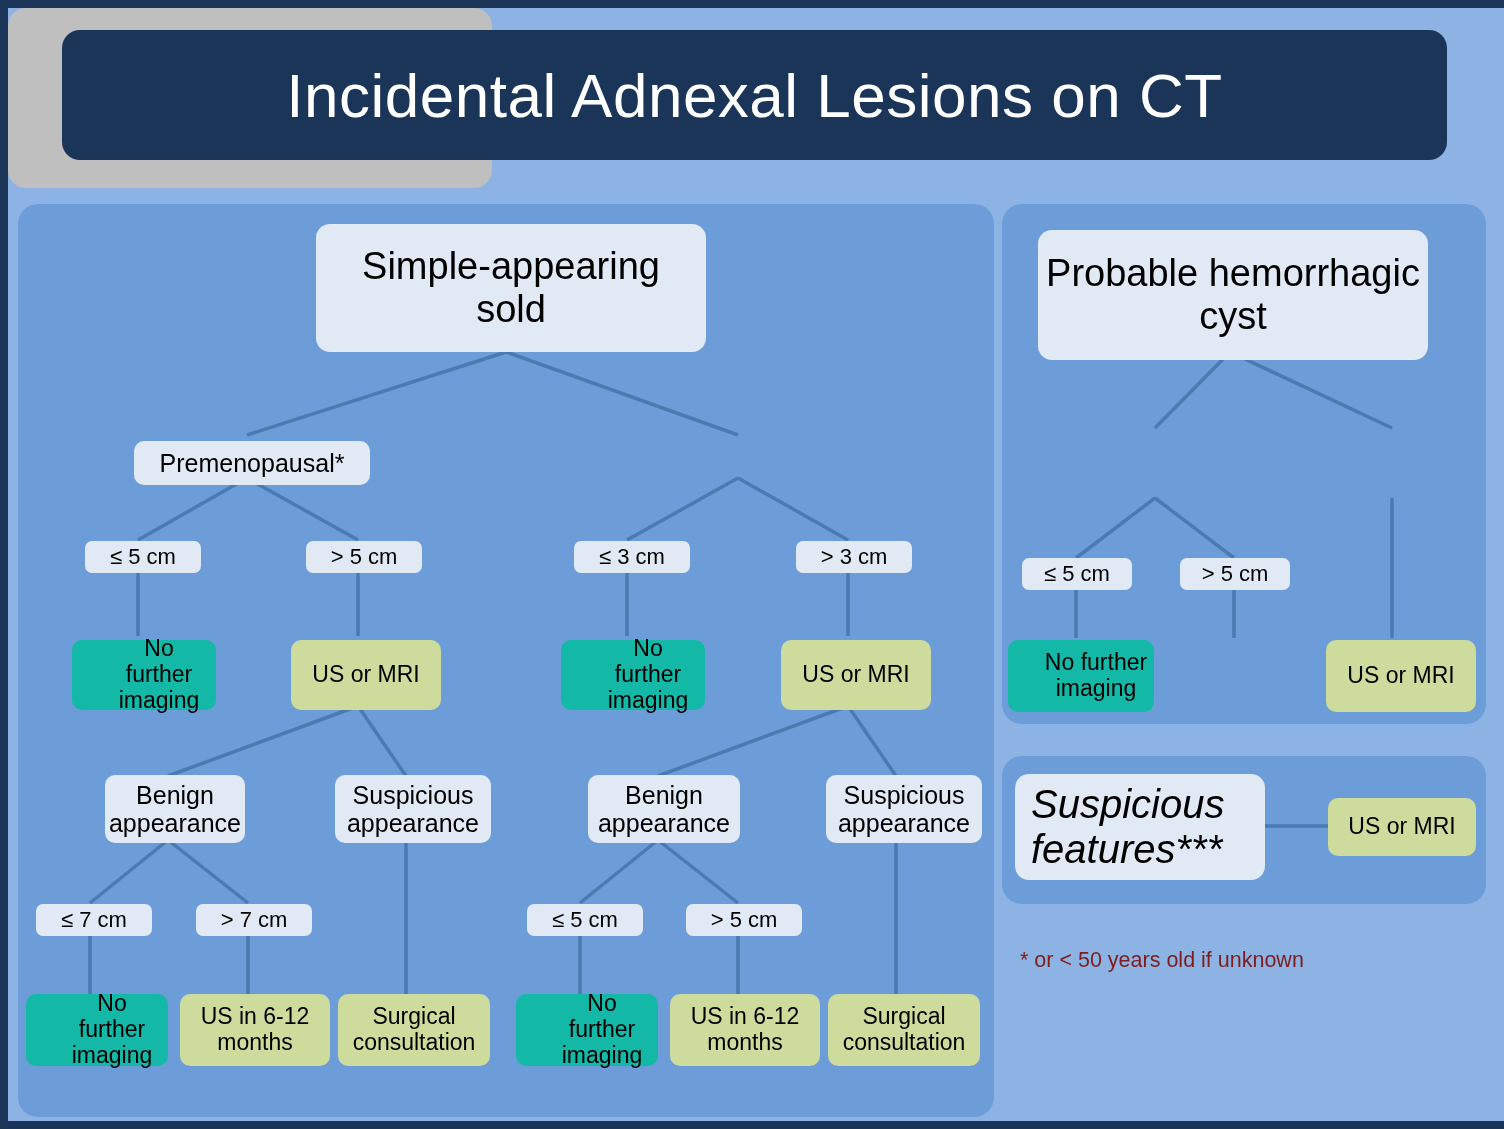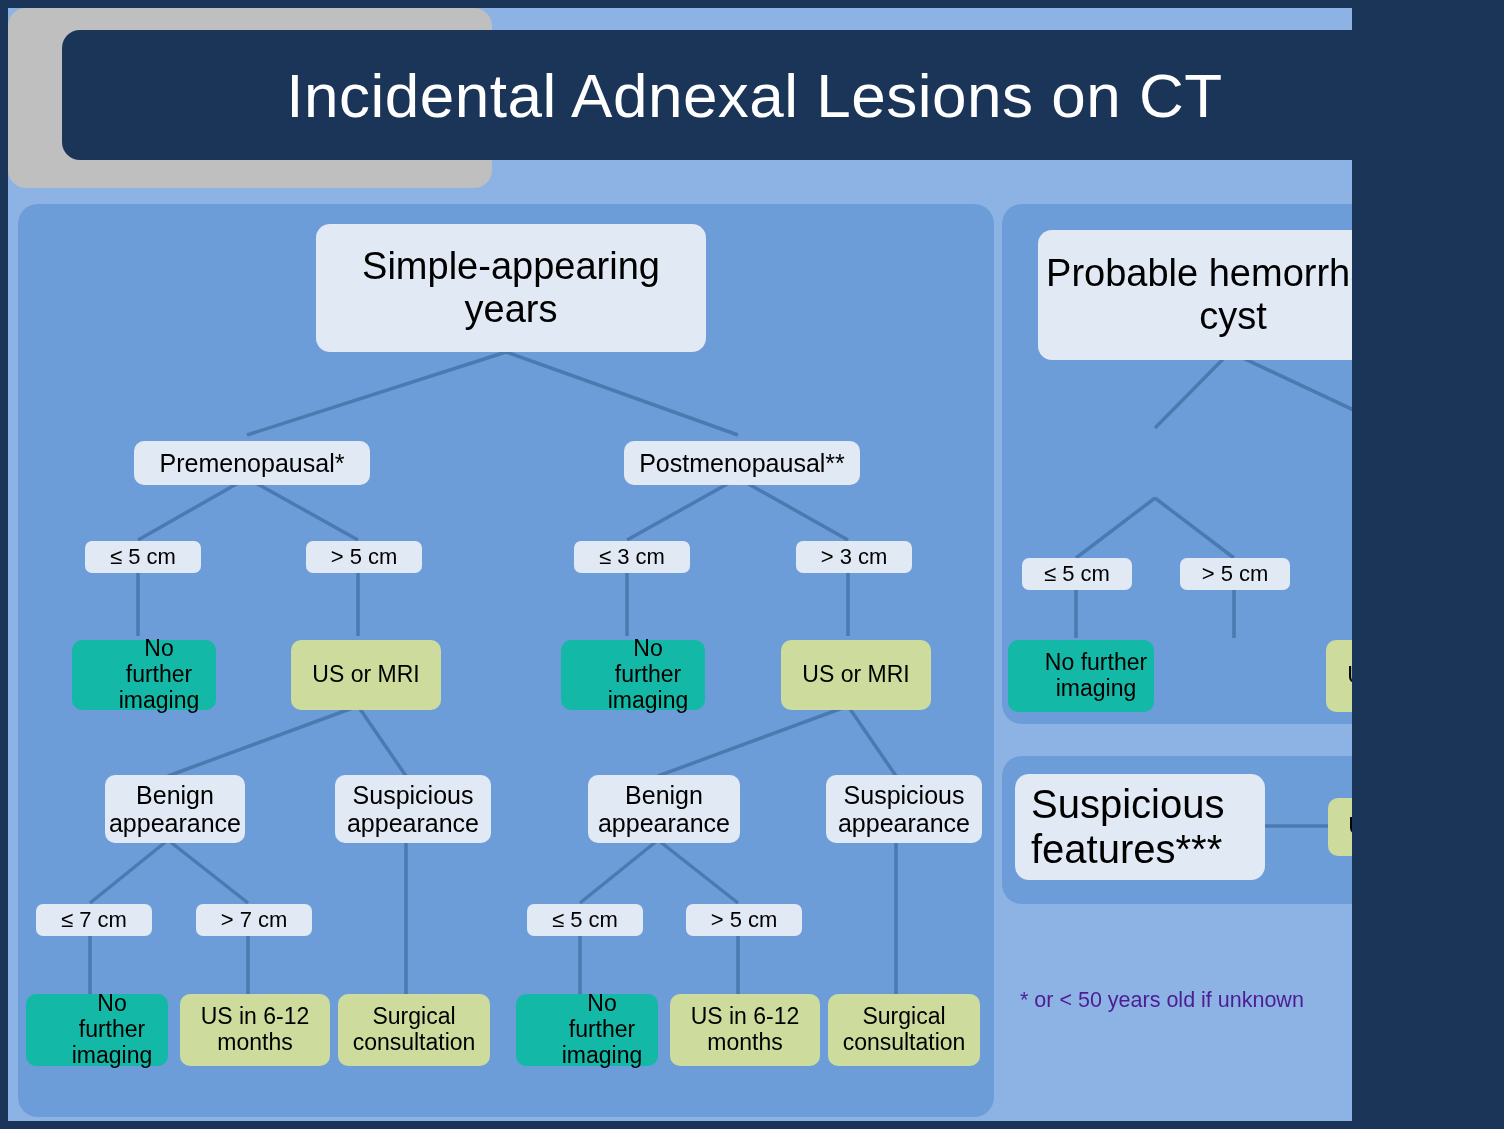--- a/index.html
+++ b/index.html
@@ -4,21 +4,21 @@
 <style>
   html,body{margin:0;padding:0;}
   body{
     width:1504px;height:1129px;
     background:#1b3559;
     font-family:"Liberation Sans", sans-serif;
     overflow:hidden;
   }
   #stage{
     position:absolute;left:8px;top:8px;
-    width:1344px;height:1113px;
+    width:1496px;height:1113px;
     background:#8cb3e3;
     overflow:hidden;
   }
   
   #title-bar{
     position:absolute;left:54px;top:22px;width:1385px;height:130px;
     background:#1b3559;border-radius:18px;
     display:flex;align-items:center;justify-content:center;
   }
   #title-bar .t{
@@ -53,21 +53,21 @@
   .root2     {font-size:38px;border-radius:14px;margin-top:8px;}
   .lvl2      {font-size:25px;}
   .sizelbl   {font-size:22px;}
   .leaf      {font-size:23px;}
   .appear    {font-size:25px;}
   .susp-title{font-size:40px;border-radius:14px;justify-content:flex-start;
               text-align:left;padding-left:16px;}
   
   #notes-body{
     position:absolute;left:1012px;top:938px;width:452px;
-    font-size:21.5px;color:#4c1d95;line-height:1.34;margin-top:40px;
+    font-size:21.5px;color:#7f1d1d;line-height:1.34;
   }
   #notes-body p{margin:0 0 9px 0;}
   #notes-body p:last-child{margin-bottom:0;}
 </style>
 </head>
 <body>
 
 <div id="stage">
 
   <div id="title-bar">
@@ -122,24 +122,23 @@
     <line x1="1147" y1="490" x2="1226" y2="550"></line>
 
     <line x1="1068" y1="574" x2="1068" y2="630"></line>
     <line x1="1226" y1="574" x2="1226" y2="630"></line>
 
     <line x1="1384" y1="490" x2="1384" y2="630"></line>
 
     <line x1="1255" y1="818" x2="1320" y2="818"></line>
   </svg>
 
-  <div class="node n-head root" style="left:308px;top:216px;width:390px;height:128px;">Simple-appearing years</div>
+  <div class="node n-head root" style="left:308px;top:216px;width:390px;height:128px;">Simple-appearing sold</div>
 
   <div class="node n-plain lvl2" style="left:126px;top:433px;width:236px;height:44px;">Premenopausal*</div>
-  <div class="node n-plain lvl2" style="left:616px;top:433px;width:236px;height:44px;">Postmenopausal**</div>
 
   <div class="node n-size sizelbl" style="left:77px;top:533px;width:116px;height:32px;">≤ 5 cm</div>
   <div class="node n-size sizelbl" style="left:298px;top:533px;width:116px;height:32px;">&gt; 5 cm</div>
   <div class="node n-size sizelbl" style="left:566px;top:533px;width:116px;height:32px;">≤ 3 cm</div>
   <div class="node n-size sizelbl" style="left:788px;top:533px;width:116px;height:32px;">&gt; 3 cm</div>
 
   <div class="node n-stop leaf" style="left:64px;top:632px;width:144px;height:70px;">No further imaging</div>
   <div class="node n-act leaf" style="left:283px;top:632px;width:150px;height:70px;">US or MRI</div>
   <div class="node n-stop leaf" style="left:553px;top:632px;width:144px;height:70px;">No further imaging</div>
   <div class="node n-act leaf" style="left:773px;top:632px;width:150px;height:70px;">US or MRI</div>
@@ -164,20 +163,20 @@
 
   <div class="node n-head root2" style="left:1030px;top:214px;width:390px;height:130px;">Probable hemorrhagic cyst</div>
 
 
   <div class="node n-size sizelbl" style="left:1014px;top:550px;width:110px;height:32px;">≤ 5 cm</div>
   <div class="node n-size sizelbl" style="left:1172px;top:550px;width:110px;height:32px;">&gt; 5 cm</div>
 
   <div class="node n-stop leaf" style="left:1000px;top:632px;width:146px;height:72px;">No further imaging</div>
   <div class="node n-act leaf" style="left:1318px;top:632px;width:150px;height:72px;">US or MRI</div>
 
-  <div class="node n-head susp-title" style="left:1007px;top:766px;width:250px;height:106px;">Suspicious features***</div>
+  <div class="node n-head susp-title" style="left:1007px;top:766px;width:250px;height:106px;font-style:italic;">Suspicious features***</div>
   <div class="node n-act leaf" style="left:1320px;top:790px;width:148px;height:58px;">US or MRI</div>
 
   <div id="notes-body">
     <p>* or &lt; 50 years old if unknown</p>
   </div>
 
 </div>
 
 </body></html>

